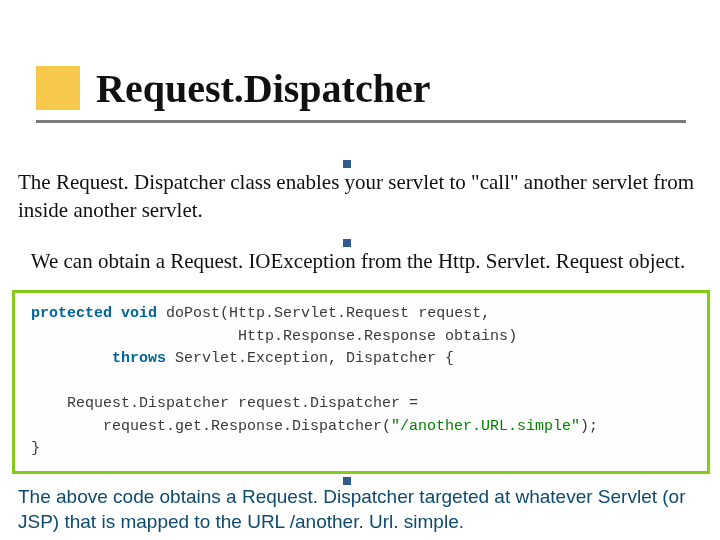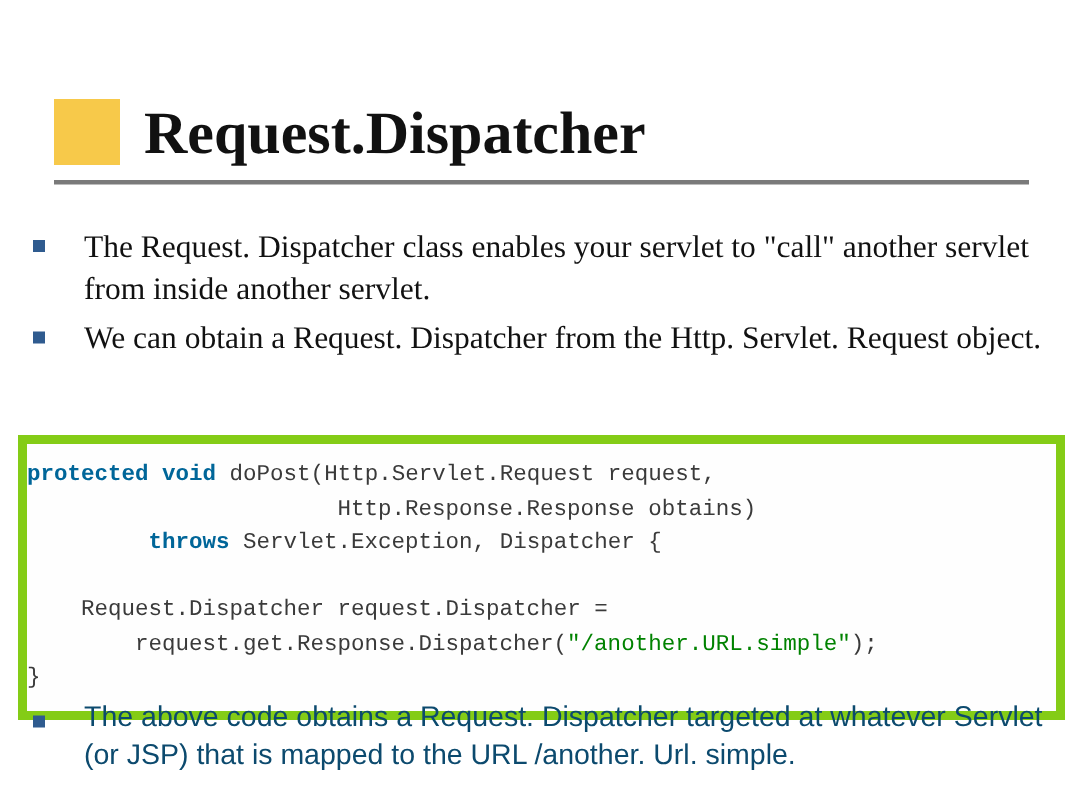--- a/index.html
+++ b/index.html
@@ -67,22 +67,22 @@
     top: 467px;
     left: 18px;
     width: 680px;
     font-family: Arial, Helvetica, sans-serif;
     font-size: 19px;
     color: #0c4a6e;
     line-height: 1.3;
   }
   .bullet-row {
     display: flex;
-    flex-direction: row;
-    align-items: flex-start;
+    flex-direction: column;
+    align-items: center;
     margin-bottom: 4px;
   }
   .bullet-sq {
     flex: 0 0 auto;
     width: 8px;
     height: 8px;
     background: #2f5b8f;
     margin-top: 10px;
     margin-left: 4px;
     margin-right: 26px;
@@ -90,22 +90,22 @@
   .bullet-text {
     flex: 1 1 auto;
   }
   .code-block {
     position: absolute;
     top: 290px;
     left: 12px;
     width: 698px;
     box-sizing: border-box;
     background: #fefefe;
-    border: 6px solid #84cc16;
-    padding: 10px 12px 10px 0;
+    border: 3px solid #84cc16;
+    padding: 10px 12px 10px 16px;
     font-family: "Courier New", monospace;
     font-size: 15px;
     color: #3a3a3a;
     line-height: 1.5;
     white-space: pre;
   }
   .kw { color: #006699; font-weight: bold; }
   .str { color: #008200; }
 </style>
 </head>
@@ -120,21 +120,21 @@
   <div class="title">Request.Dispatcher</div>
   <div class="title-underline"></div>
 
   <div class="bullets-top">
     <div class="bullet-row">
       <div class="bullet-sq"></div>
       <div class="bullet-text">The Request. Dispatcher class enables your servlet to "call" another servlet from inside another servlet.</div>
     </div>
     <div class="bullet-row">
       <div class="bullet-sq"></div>
-      <div class="bullet-text">We can obtain a Request. Dispatcher from the Http. Servlet. Request object.</div>
+      <div class="bullet-text">We can obtain a Request. IOException from the Http. Servlet. Request object.</div>
     </div>
   </div>
 
   <div class="code-block"><span class="kw">protected</span> <span class="kw">void</span> <span>doPost</span>(<span>Http.Servlet.Request</span> <span>request</span>,
                        <span>Http.Response.Response</span> <span>obtains</span>)
          <span class="kw">throws</span> <span>Servlet.Exception</span>, <span>Dispatcher</span> {
 
     <span>Request.Dispatcher</span> <span>request.Dispatcher</span> =
         <span>request.get.Response.Dispatcher</span>(<span class="str">"/another.URL.simple"</span>);
 }</div>

